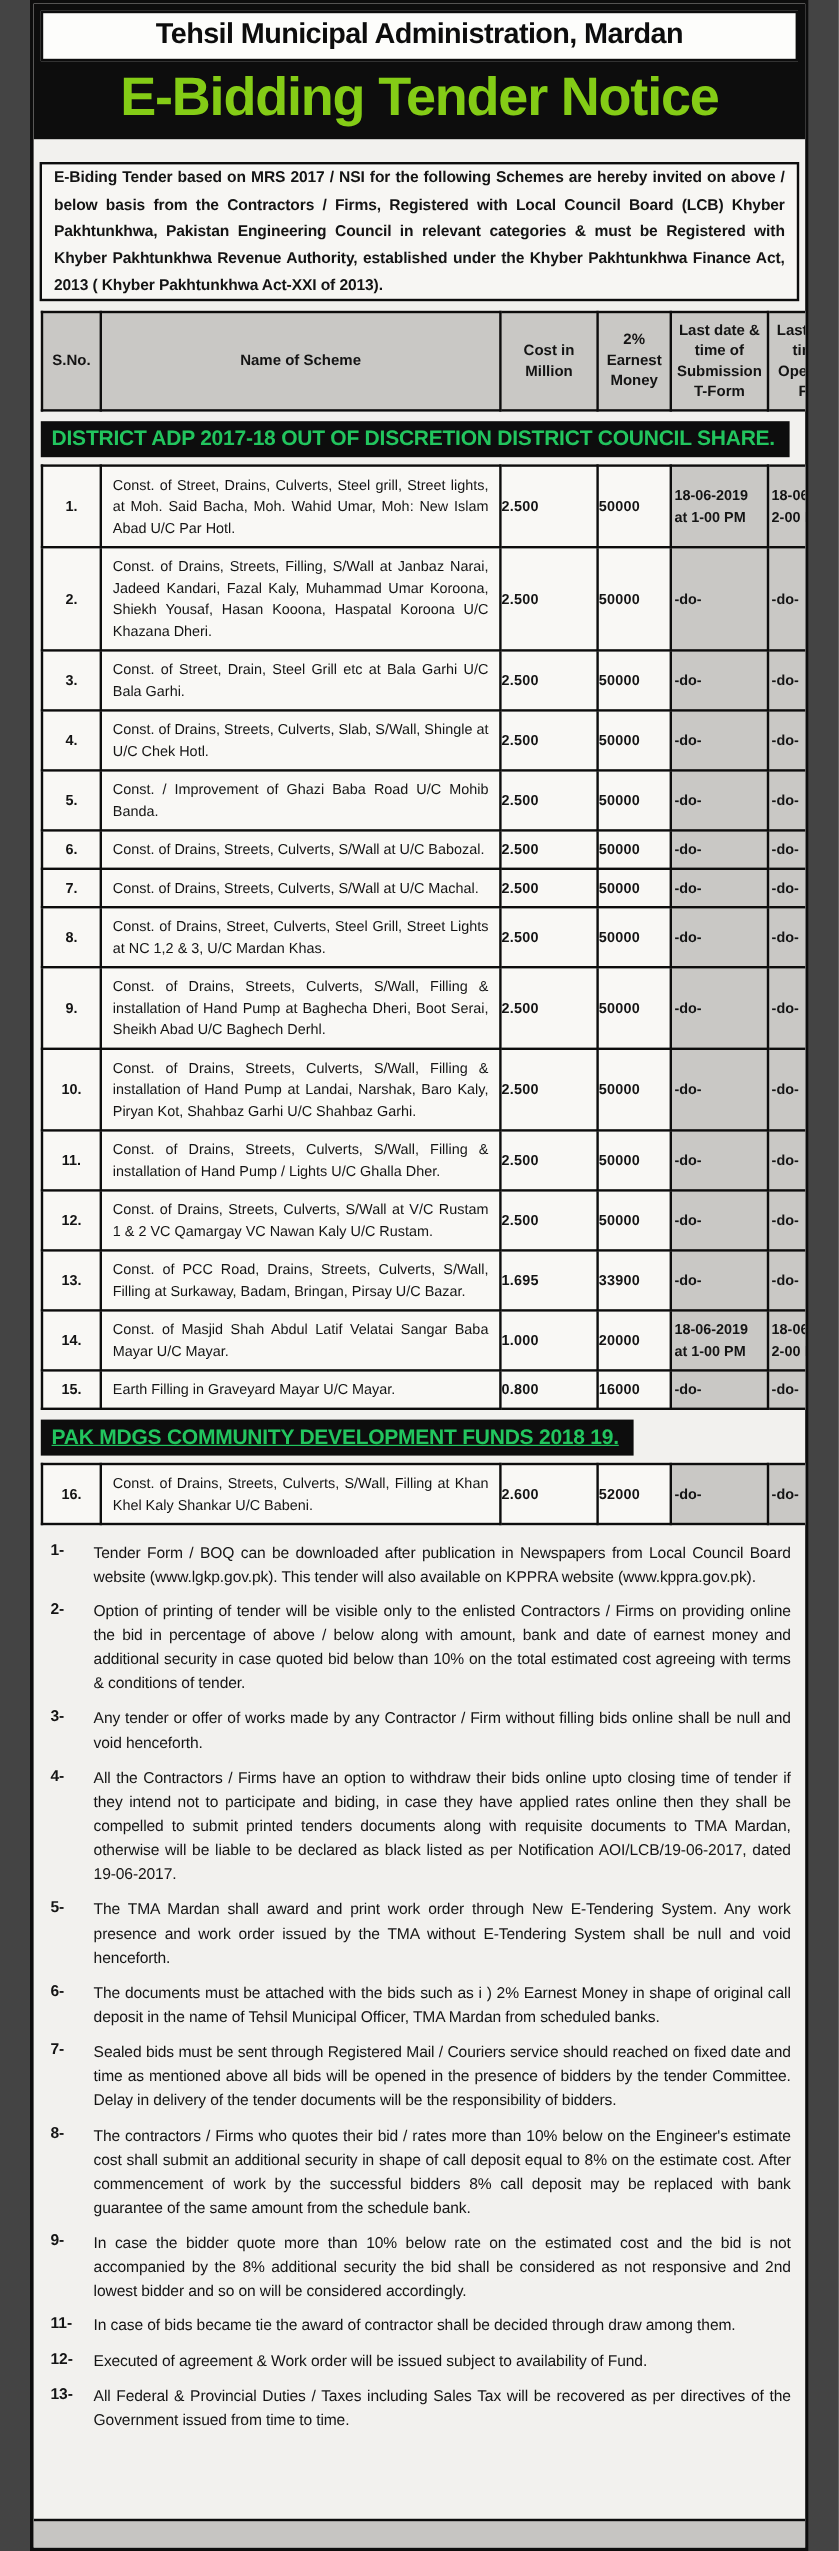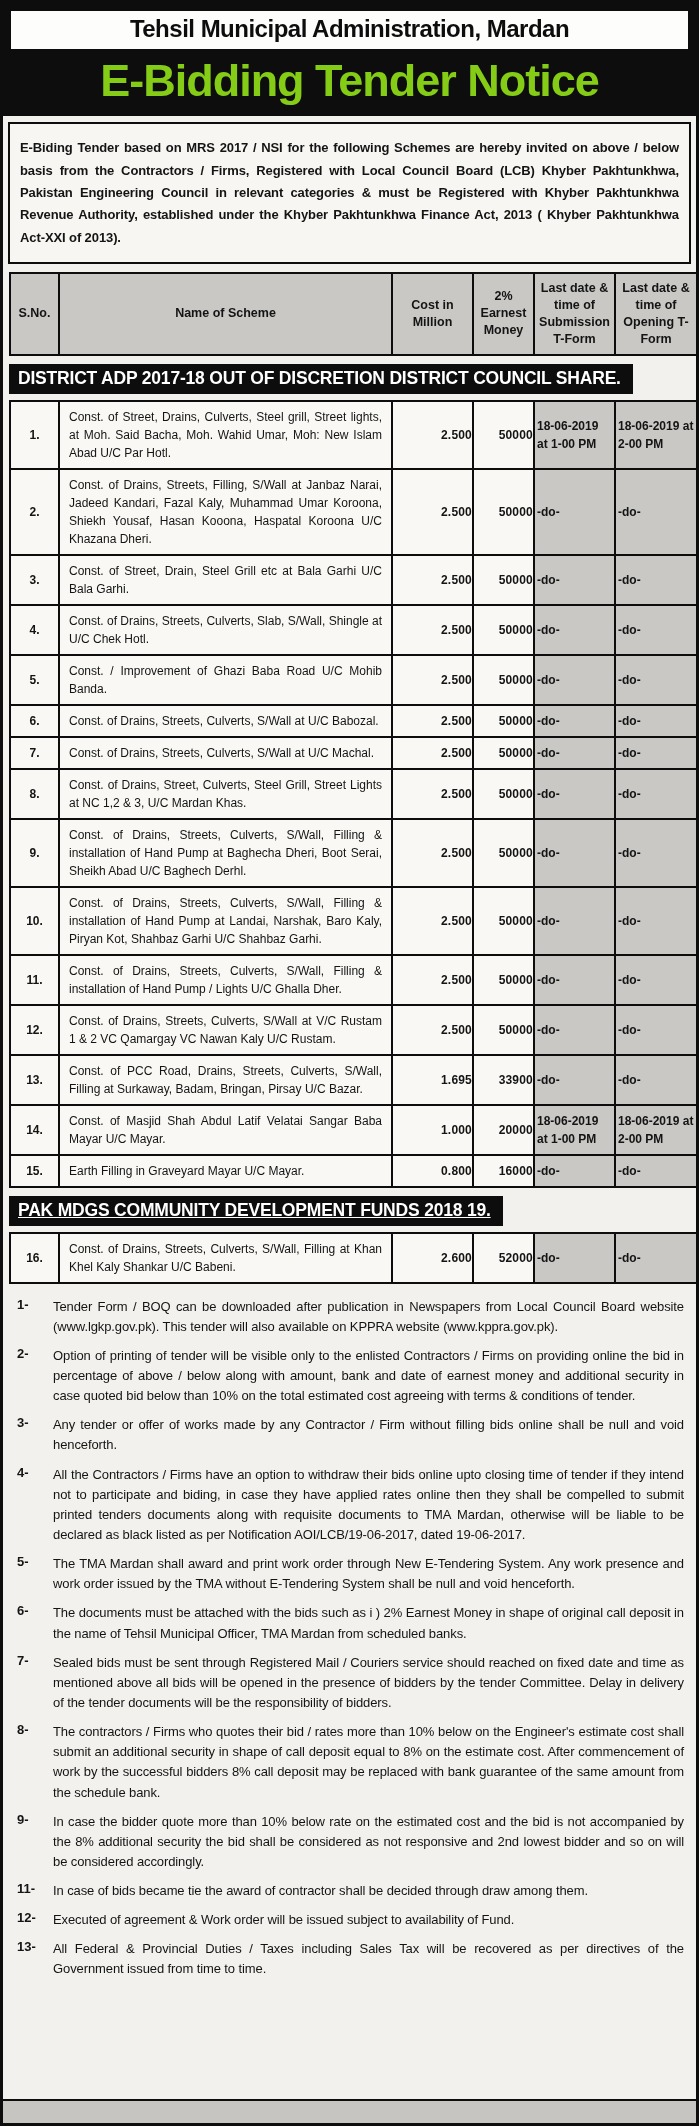--- a/index.html
+++ b/index.html
@@ -1,54 +1,54 @@
 <!DOCTYPE html>
 <html><head>
 <meta charset="utf-8">
 <style>
   * { margin:0; padding:0; box-sizing:border-box; }
   body { background:#444; font-family:"Liberation Sans", sans-serif; }
   .page{
-    width:699px; height:2126px; margin:0 auto; background:#f2f1ee;
+    width:649px; height:2126px; margin:0 auto; background:#f2f1ee;
     border:3px solid #0d0d0d; display:flex; flex-direction:column;
     overflow:hidden; color:#141414;
   }
   
   .masthead{ background:#0d0d0d; padding:6px 6px 10px 6px; }
   .org-title-box{
     background:#fdfdfb; border:2px solid #0d0d0d; text-align:center;
     padding:4px 2px 6px 2px;
   }
   .org-title-box span{ font-weight:bold; font-size:24px; letter-spacing:-0.5px; color:#0d0d0d; }
   .notice-title{
     color:#84cc16; font-weight:bold; font-size:45px; text-align:center;
     letter-spacing:-1px; padding:6px 0 2px 0; line-height:1.05;
   }
   
   .intro-box{
-    margin:6px 5px 8px 5px; border:2px solid #0d0d0d; background:#f7f6f3;
-    padding:13px 10px; font-size:13px; font-weight:bold; line-height:1.72;
+    margin:19px 5px 8px 5px; border:2px solid #0d0d0d; background:#f7f6f3;
+    padding:0 10px; font-size:13px; font-weight:bold; line-height:1.72;
     text-align:justify; letter-spacing:-0.1px;
   }
   
   table.tender{ border-collapse:collapse; table-layout:fixed; width:687px; margin:0 6px; background:#f9f8f5; }
   table.tender th, table.tender td{ border:2px solid #0d0d0d; vertical-align:middle; }
   table.tender th{
     background:#c9c8c5; font-size:12.5px; font-weight:bold; text-align:center;
     padding:6px 2px; line-height:1.35;
   }
   th.th-left{ text-align:left; padding-left:10px; }
   td.sno{ text-align:center; font-size:12px; font-weight:bold; }
   td.scheme{ font-size:12px; padding:6px 9px; line-height:1.5; text-align:justify; }
-  td.num{ text-align:right; font-size:12px; font-weight:bold; letter-spacing:0.2px; }
+  td.num{ text-align:left; font-size:12px; font-weight:bold; letter-spacing:0.2px; }
   td.datecell{ font-size:12px; font-weight:bold; background:#c9c8c5; line-height:1.5; padding:2px; }
   
   .section-bar{
     margin:8px 6px 6px 6px; display:inline-block; align-self:flex-start;
-    background:#0d0d0d; color:#ffffff; font-weight:bold; font-size:17.5px;
+    background:#0d0d0d; color:#22c55e; font-weight:bold; font-size:17.5px;
     padding:4px 12px 5px 9px; letter-spacing:-0.2px;
   }
   .section-bar.u span{ text-decoration:underline; }
   .terms-bar{ font-size:19px; margin-top:14px; }
   
   .terms{ padding:4px 12px 6px 14px; }
   .term{ display:flex; margin:9px 0; }
   .term .tno{ flex:0 0 36px; font-size:13px; font-weight:bold; }
   .term .ttext{ flex:1; font-size:13px; font-weight:normal; line-height:1.55; text-align:justify; letter-spacing:-0.1px; }
   

